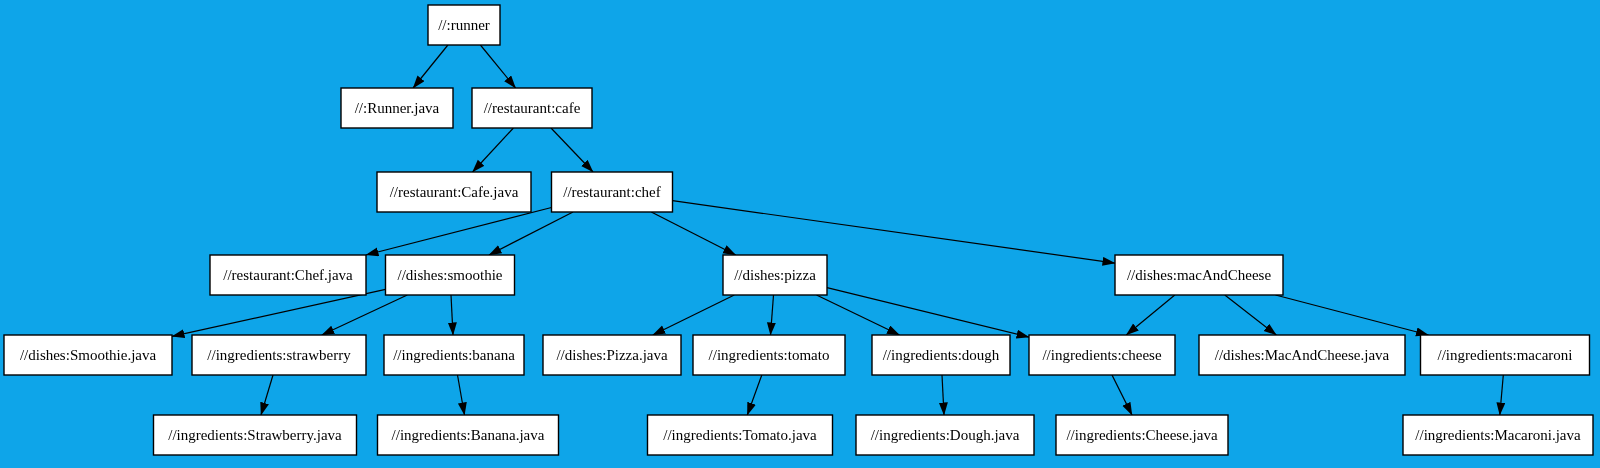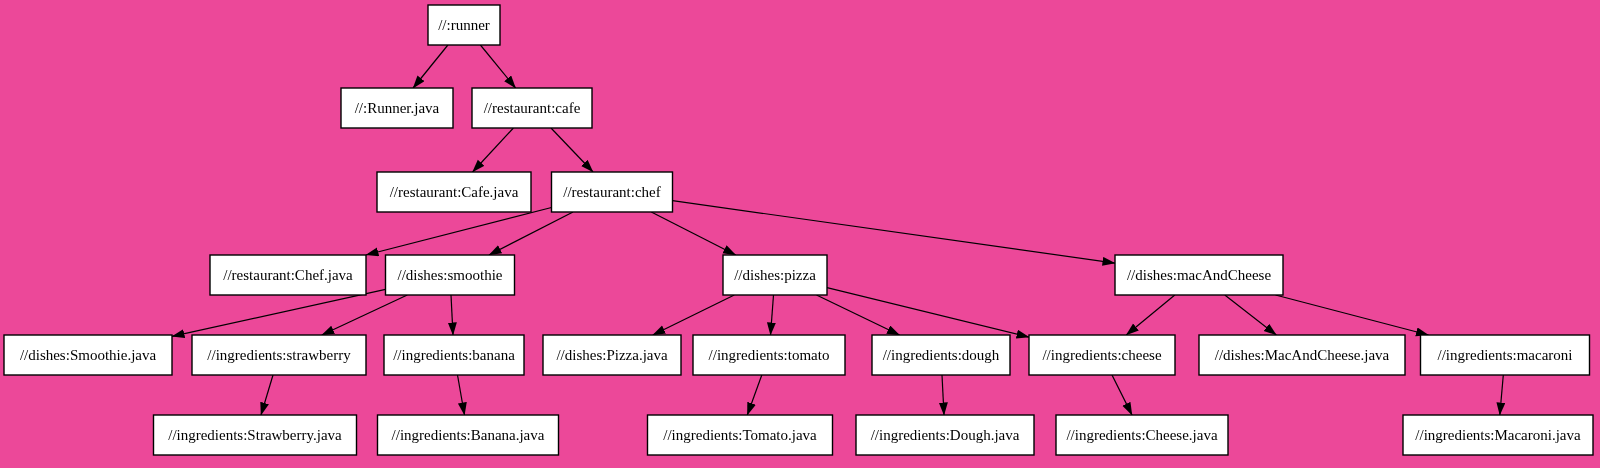--- a/index.html
+++ b/index.html
@@ -4,21 +4,21 @@
 <style>
   html, body {
     margin: 0;
     padding: 0;
     background: #ffffff;
   }
   #stage {
     position: relative;
     width: 1600px;
     height: 468px;
-    background: #ec4899;
+    background: #0ea5e9;
     overflow: hidden;
   }
   svg text {
     font-family: "Liberation Serif", "DejaVu Serif", serif;
     font-size: 15px;
     fill: #000000;
   }
 </style>
 </head>
 <body>

